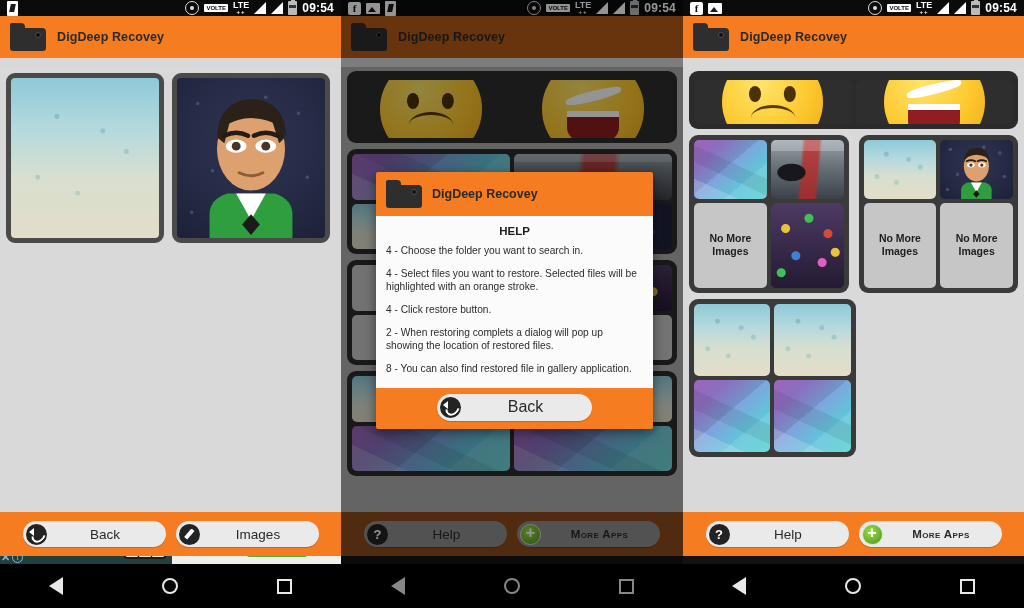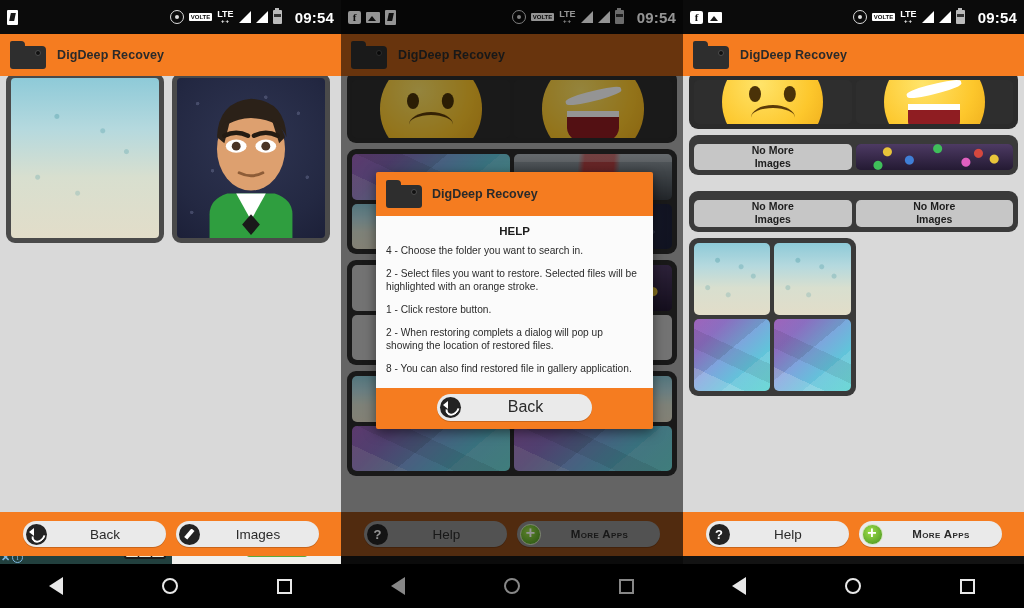--- a/index.html
+++ b/index.html
@@ -11,21 +11,21 @@
   }
   .screens { display: flex; width: 1024px; height: 608px; }
   .phone { position: relative; height: 608px; overflow: hidden; background: #d8d8d8; }
   .phone.p1 { width: 341px; }
   .phone.p2 { width: 342px; }
   .phone.p3 { width: 341px; }
 
   
   .statusbar {
     height: 15px; background: #0b0b0b; display: flex; align-items: center;
-    padding: 17px 7px; gap: 8px; position: relative; z-index: 30;
+    padding: 8px 7px; gap: 8px; position: relative; z-index: 30;
   }
   .sb-left { display: flex; align-items: center; gap: 5px; }
   .sb-right { margin-left: auto; display: flex; align-items: center; gap: 5px; }
   .sb-ico { display: inline-block; }
   .ic-app {
     width: 11px; height: 15px; background: #fff; border-radius: 1px; position: relative;
   }
   .ic-app::after {
     content: ""; position: absolute; left: 3px; top: 3px; width: 5px; height: 8px;
     background: #1a1a1a; transform: skewX(-12deg);
@@ -64,21 +64,21 @@
   }
   .ic-bat {
     width: 9px; height: 14px; background: #bbb; border-radius: 1px; position: relative;
   }
   .ic-bat::before {
     content: ""; position: absolute; left: 2.5px; top: -2px; width: 4px; height: 2px; background: #bbb;
   }
   .ic-bat::after {
     content: ""; position: absolute; left: 1px; top: 4px; width: 7px; height: 3px; background: #333;
   }
-  .sb-time { color: #fff; font-size: 15px; font-weight: bold; letter-spacing: .2px; margin-left: 8px; }
+  .sb-time { color: #fff; font-size: 12px; font-weight: bold; letter-spacing: .2px; }
 
   
   .titlebar {
     height: 42px; background: #F57C20; display: flex; align-items: center;
     padding: 0 10px; gap: 11px; position: relative; z-index: 20;
   }
   .folder-icon {
     width: 36px; height: 28px; position: relative; flex: none;
   }
   .folder-icon .tab {
@@ -553,22 +553,22 @@
         <div class="folder-icon">
           <div class="tab"></div>
             <div class="body"></div>
             <div class="dot"></div>
         </div>
         <div class="dlg-title">DigDeep Recovey</div>
       </div>
       <div class="dlg-body">
         <div class="dlg-h">HELP</div>
         <div class="dlg-step">4 - Choose the folder you want to search in.</div>
-        <div class="dlg-step">2 - Select files you want to restore. Selected files will be highlighted with an orange stroke.</div>
-        <div class="dlg-step">1 - Click restore button.</div>
+        <div class="dlg-step">4 - Select files you want to restore. Selected files will be highlighted with an orange stroke.</div>
+        <div class="dlg-step">4 - Click restore button.</div>
         <div class="dlg-step">2 - When restoring complets a dialog will pop up showing the location of restored files.</div>
         <div class="dlg-step">8 - You can also find restored file in gallery application.</div>
       </div>
       <div class="dlg-foot">
         <div class="pill">
           <span class="circ dark">
               <span class="arrow-back"></span>
             </span>
           <span class="pill-label" style="font-size:16px;">Back</span>
         </div>
@@ -650,21 +650,21 @@
             </div>
           <div class="thumb art-blank"></div>
           <div class="thumb art-emoji">
               <span class="emoji-face sad"></span>
             </div>
           <div class="thumb art-emoji">
               <span class="emoji-face laugh"></span>
             </div>
         </div>
 
-        <div style="display:flex; gap:16px;flex-direction:column;">
+        <div style="display:flex; gap:10px;">
           <div class="group" style="flex:1;height:158px;">
             <div class="thumb art-poly"></div>
             <div class="thumb art-movie"></div>
             <div class="thumb nomore" style="white-space:pre-line;">No More
 Images</div>
             <div class="thumb art-game"></div>
           </div>
           <div class="group" style="flex:1;height:158px;">
             <div class="thumb art-sky"></div>
             <div class="thumb art-avatar">

